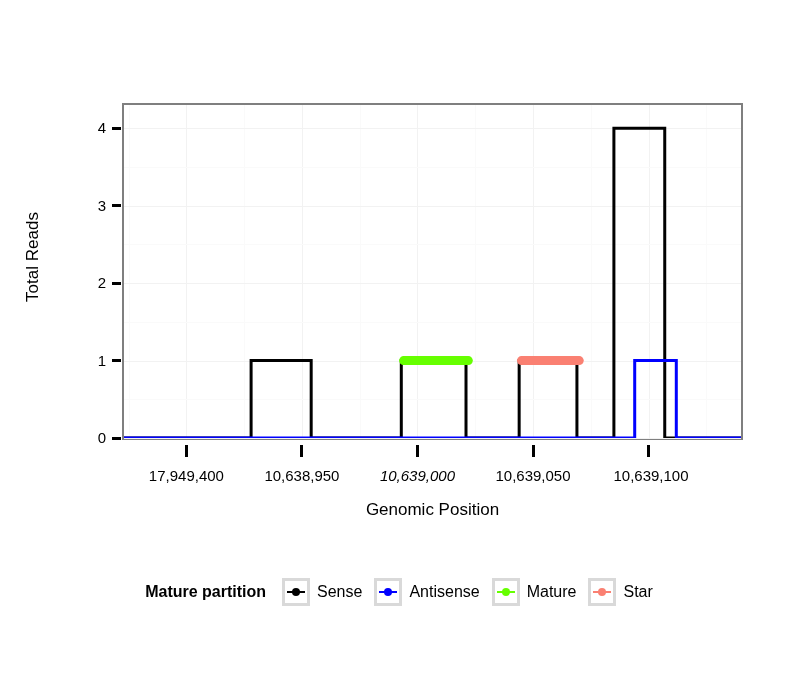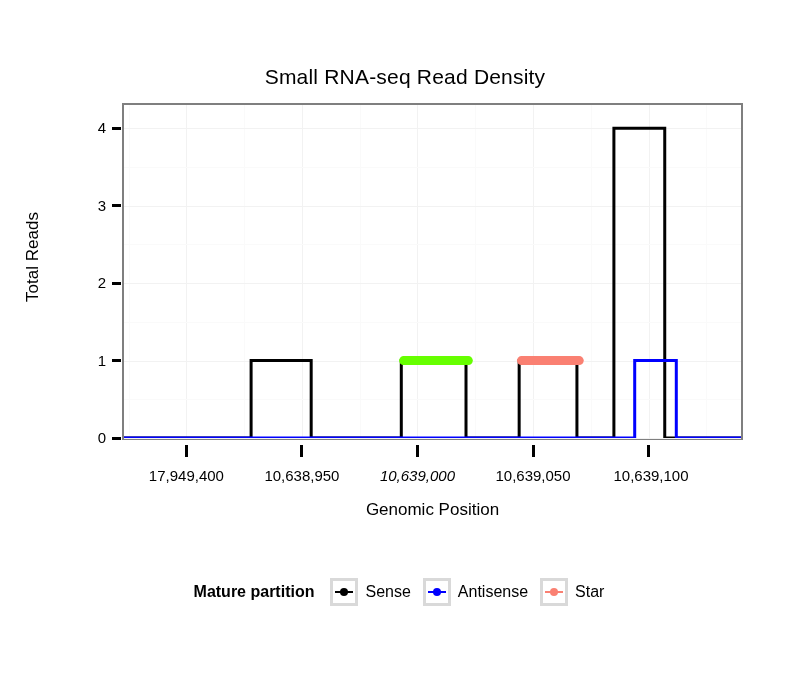--- a/index.html
+++ b/index.html
@@ -159,21 +159,20 @@
     font-size: 16px;
     color: #000000;
     white-space: nowrap;
   }
 </style>
 </head>
 <body>
 
 <div id="plot-root">
 
-  <div class="chart-title">Small RNA-seq Read Density</div>
 
   <div class="y-axis-title">Total Reads</div>
 
   <div id="y-ticks">
       <div class="y-tick-mark" style="left: 112px; top: 436.5px;"></div>
       <div class="y-tick-label" style="left: 74px; width: 32px; top: 430px;">0</div>
       <div class="y-tick-mark" style="left: 112px; top: 359.058px;"></div>
       <div class="y-tick-label" style="left: 74px; width: 32px; top: 352.558px;">1</div>
       <div class="y-tick-mark" style="left: 112px; top: 281.616px;"></div>
       <div class="y-tick-label" style="left: 74px; width: 32px; top: 275.116px;">2</div>
@@ -243,20 +242,27 @@
         </div>
         <div class="legend-entry">
           <div class="legend-key">
             <div class="key-line" style="background: rgb(0, 0, 255);"></div>
             <div class="key-dot" style="background: rgb(0, 0, 255);"></div>
           </div>
           <span class="legend-label">Antisense</span>
         </div>
         <div class="legend-entry">
           <div class="legend-key">
+            <div class="key-line" style="background: rgb(102, 255, 0);"></div>
+            <div class="key-dot" style="background: rgb(102, 255, 0);"></div>
+          </div>
+          <span class="legend-label">Mature</span>
+        </div>
+        <div class="legend-entry">
+          <div class="legend-key">
             <div class="key-line" style="background: rgb(250, 128, 114);"></div>
             <div class="key-dot" style="background: rgb(250, 128, 114);"></div>
           </div>
           <span class="legend-label">Star</span>
         </div>
       </div>
   </div>
 
 </div>
 

